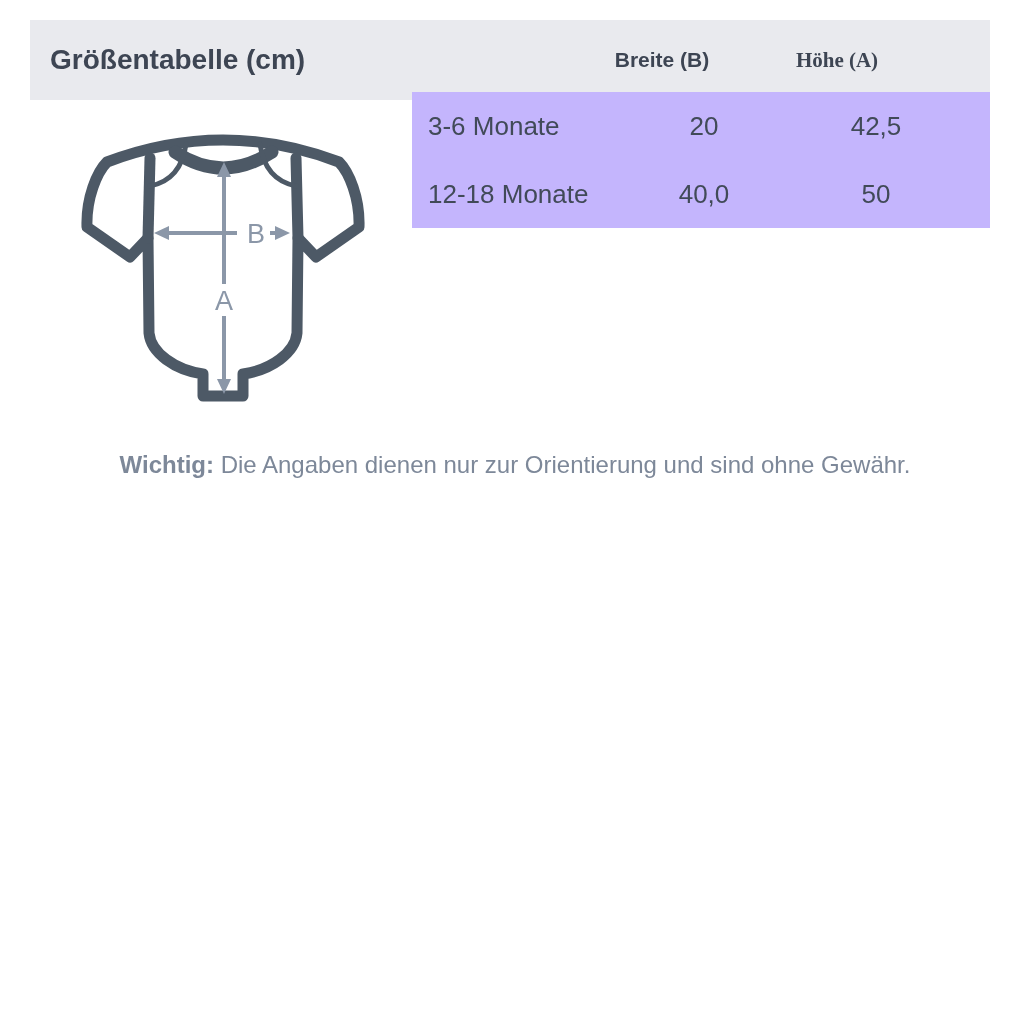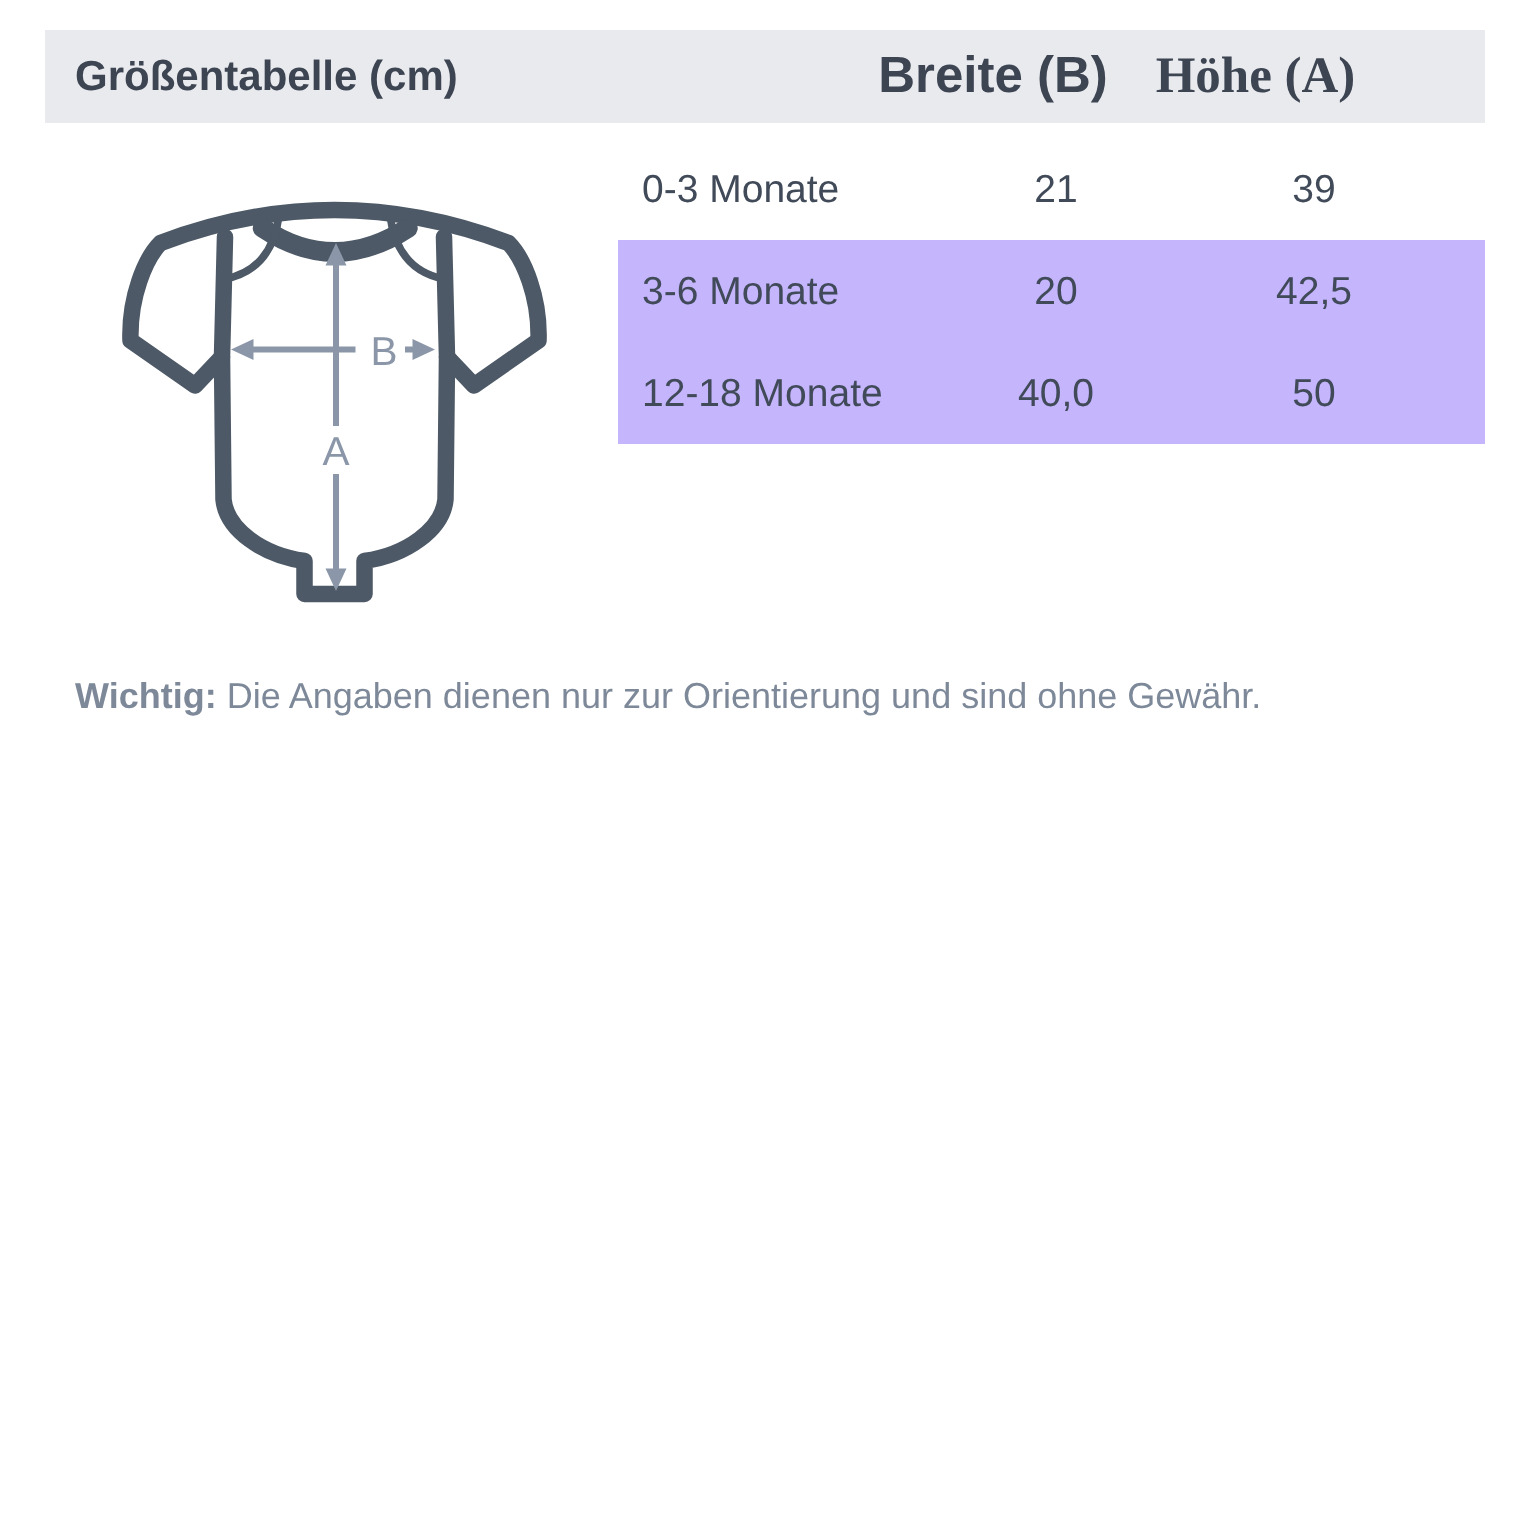--- a/index.html
+++ b/index.html
@@ -7,35 +7,35 @@
   body {
     position: relative;
     font-family: "Liberation Sans", "DejaVu Sans", sans-serif;
     color: #3d4553;
   }
 
   
   .size-header {
     position: absolute;
     left: 30px; top: 20px;
-    width: 960px; height: 62px;
+    width: 960px; height: 80px;
     background: #e9eaee;
   }
   .size-header .title {
     position: absolute;
     left: 20px; top: 50%;
     transform: translateY(-50%);
     font-size: 28px; font-weight: bold;
     white-space: nowrap;
   }
   .size-header .col-label {
     position: absolute;
     top: 50%;
     transform: translate(-50%, -50%);
-    font-size: 34px; font-weight: bold;
+    font-size: 21px; font-weight: bold;
     white-space: nowrap;
   }
   .size-header .col-breite { left: 632px; }
   .size-header .col-hoehe  { left: 807px; font-family: Liberation Serif, serif; }
 
   
   .size-rows {
     position: absolute;
     left: 412px; top: 92px;
     width: 578px;
@@ -78,38 +78,34 @@
   }
 
   
   .note {
     position: absolute;
     left: 50px; top: 446px;
     width: 930px;
     font-size: 24px;
     line-height: 37px;
     color: #7d8899;
+    text-align: center;
   }
   .note .lead { font-weight: bold; }
 </style>
 </head>
 <body>
 
 <div class="size-header">
   <span class="title">Größentabelle (cm)</span>
   <span class="col-label col-breite">Breite (B)</span>
   <span class="col-label col-hoehe">Höhe (A)</span>
 </div>
 
 <div class="size-rows">
-  <div class="size-row">
-    <span class="cell cell-label">0-3 Monate</span>
-    <span class="cell cell-breite">21</span>
-    <span class="cell cell-hoehe">39</span>
-  </div>
   <div class="size-row alt">
     <span class="cell cell-label">3-6 Monate</span>
     <span class="cell cell-breite">20</span>
     <span class="cell cell-hoehe">42,5</span>
   </div>
   <div class="size-row alt">
     <span class="cell cell-label">12-18 Monate</span>
     <span class="cell cell-breite">40,0</span>
     <span class="cell cell-hoehe">50</span>
   </div>

